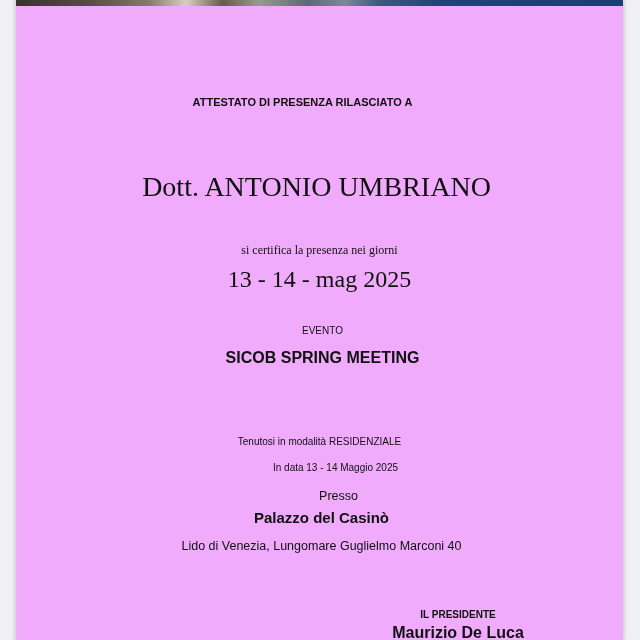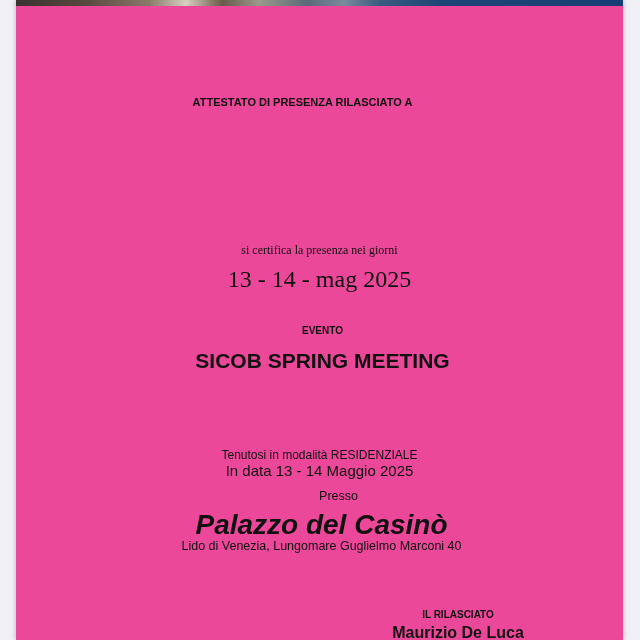--- a/index.html
+++ b/index.html
@@ -4,57 +4,58 @@
   <style>
     html, body { margin: 0; padding: 0; }
     body {
       width: 640px; height: 640px; overflow: hidden;
       background: #efeff5;
       position: relative;
       font-family: "Liberation Sans", sans-serif;
     }
     .page {
       position: absolute; left: 16px; top: 0; width: 607px; height: 640px;
-      background: #ec4899;
+      background: #f0abfc;
       box-shadow: -2px 0 3px rgba(0,0,0,0.12), 2px 0 3px rgba(0,0,0,0.12);
     }
     .banner {
       position: absolute; left: 0; top: 0; width: 100%; height: 6px;
       background: linear-gradient(90deg, #3a3230 0%, #5a4a40 12%, #8a7a6a 22%, #d8cfc0 28%, #6a5a4a 34%, #9a9a8a 40%, #5a6a7a 48%, #7a8a9a 54%, #3a5a80 60%, #1e4577 70%, #173f75 100%);
     }
     .t { position: absolute; left: 0; width: 100%; text-align: center; color: #111; white-space: nowrap; }
     .sans { font-family: "Liberation Sans", sans-serif; }
     .serif { font-family: "Liberation Serif", serif; }
     .attest { top: 96px; left: -17px; font-size: 11px; font-weight: bold; }
     .name { top: 171px; font-size: 28px; left: -3px; }
     .certify { top: 243px; font-size: 12px; left: 0; }
     .dates { top: 266px; font-size: 24px; left: 0; }
-    .evento-label { top: 325px; font-size: 10px; font-weight: bold; left: 3px; text-align: center; }
-    .event-name { top: 349px; font-size: 21px; font-weight: bold; left: 3px; }
-    .mode { top: 436px; font-size: 12px; left: 0; margin-top: 12px; }
-    .indata { top: 462px; font-size: 15px; left: 0; }
+    .evento-label { top: 325px; font-size: 10px; font-weight: normal; left: 3px; text-align: center; }
+    .event-name { top: 349px; font-size: 16px; font-weight: bold; left: 3px; }
+    .mode { top: 436px; font-size: 10px; left: 0; }
+    .indata { top: 462px; font-size: 10px; left: 16px; }
     .presso { top: 489px; font-size: 12.5px; left: 0; padding-left: 19px; }
-    .venue { top: 509px; font-size: 28px; font-weight: bold; left: 2px; font-style: italic; }
+    .venue { top: 509px; font-size: 15px; font-weight: bold; left: 2px; }
     .address { top: 539px; font-size: 12.5px; left: 2px; }
     .city { top: 558px; font-size: 12.5px; left: 2px; }
     .pres-label { position: absolute; top: 609px; left: 387px; width: 110px; text-align: center; font-size: 10px; font-weight: bold; color: #111; }
     .pres-name { position: absolute; top: 624px; left: 372px; width: 140px; text-align: center; font-size: 16px; font-weight: bold; color: #111; }
   </style>
 </head>
 <body>
 
 <div class="page">
   <div class="banner"></div>
 
   <div class="t sans attest">ATTESTATO DI PRESENZA RILASCIATO A</div>
+  <div class="t serif name">Dott. ANTONIO UMBRIANO</div>
   <div class="t serif certify">si certifica la presenza nei giorni</div>
   <div class="t serif dates">13 - 14 - mag 2025</div>
   <div class="t sans evento-label">EVENTO</div>
   <div class="t sans event-name">SICOB SPRING MEETING</div>
   <div class="t sans mode">Tenutosi in modalità RESIDENZIALE</div>
   <div class="t sans indata">In data 13 - 14 Maggio 2025</div>
   <div class="t sans presso">Presso</div>
   <div class="t sans venue">Palazzo del Casinò</div>
   <div class="t sans address">Lido di Venezia, Lungomare Guglielmo Marconi 40</div>
 
-  <div class="pres-label">IL RILASCIATO</div>
+  <div class="pres-label">IL PRESIDENTE</div>
   <div class="pres-name">Maurizio De Luca</div>
 </div>
 
 </body></html>

